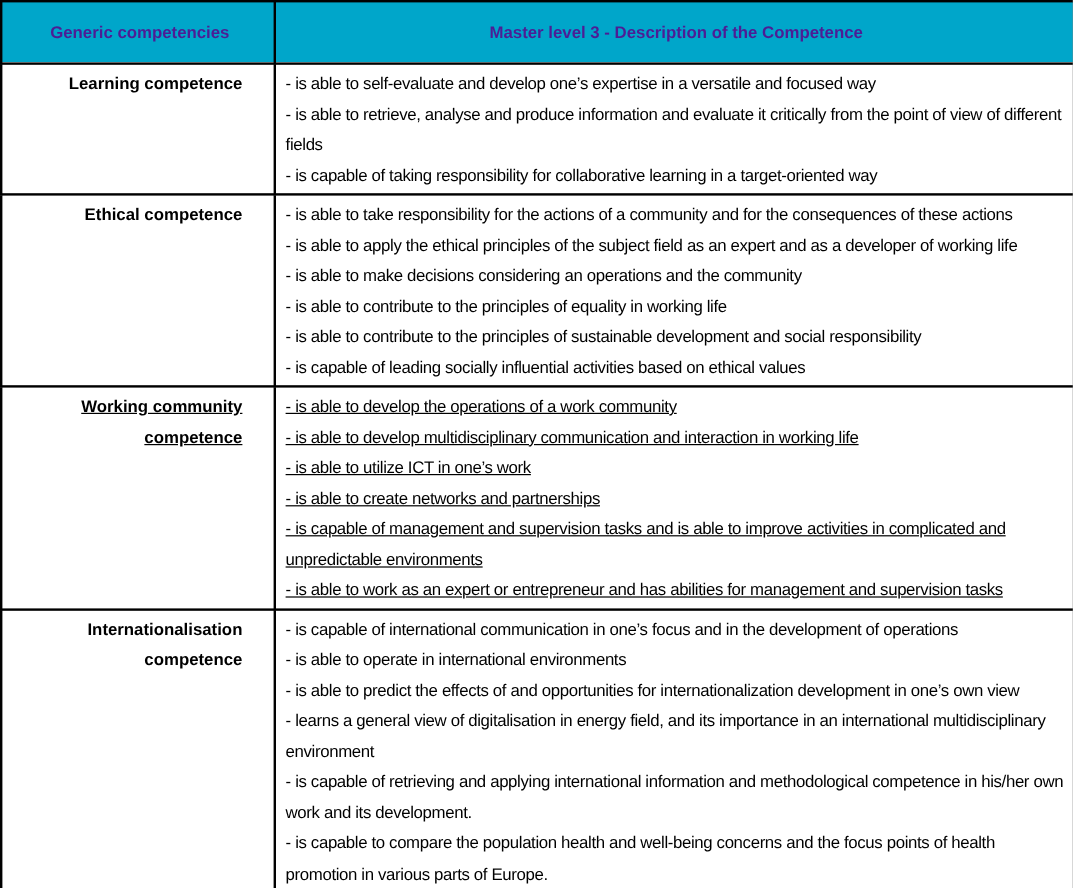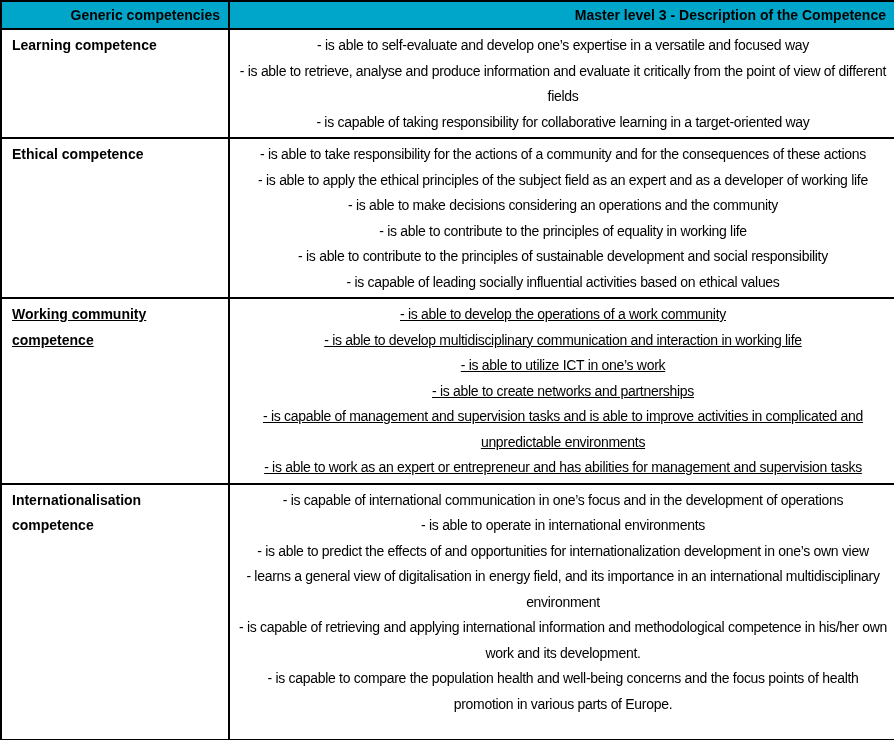--- a/index.html
+++ b/index.html
@@ -24,47 +24,47 @@
   table.competence-table col.c1 { width: 228px; }
   table.competence-table col.c2 { width: 666px; }
 
   th, td {
     border: 2px solid #000000;
     box-sizing: border-box;
     overflow: hidden;
   }
   thead th {
     background: #00A6CA;
-    color: #000000;
+    color: #4c1d95;
     font-size: 14px;
     font-weight: bold;
-    text-align: right;
+    text-align: center;
     vertical-align: middle;
-    height: 28px;
+    height: 52px;
     padding: 2px 8px 2px 11px;
     letter-spacing: 0;
   }
   td.label-cell {
     vertical-align: top;
     font-weight: bold;
     font-size: 14px;
     line-height: 25.5px;
     padding: 3px 26px 2px 10px;
+    text-align: right;
   }
   td.desc-cell {
     vertical-align: top;
     font-size: 14px;
     line-height: 25.5px;
     padding: 3px 6px 2px 8px;
     letter-spacing: -0.3px;
   }
   td.desc-cell p {
     margin: 0;
     padding: 0;
-    text-align: center;
   }
   tr.row-1 td { height: 103px; }
   tr.row-2 td { height: 153px; margin-left: 20px; }
   tr.row-3 td { height: 177px; text-decoration: underline; }
   tr.row-4 td { height: 256px; }
 </style>
 </head>
 <body>
 
 <div class="page">

